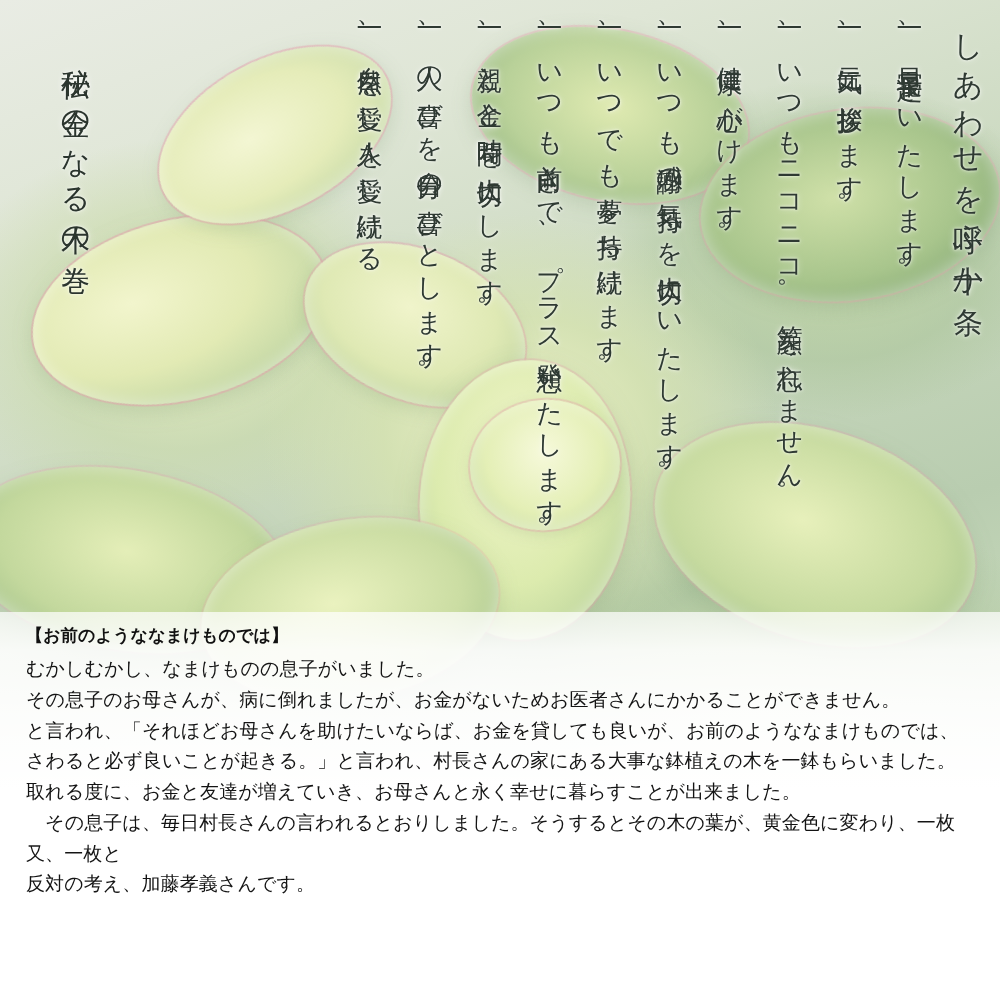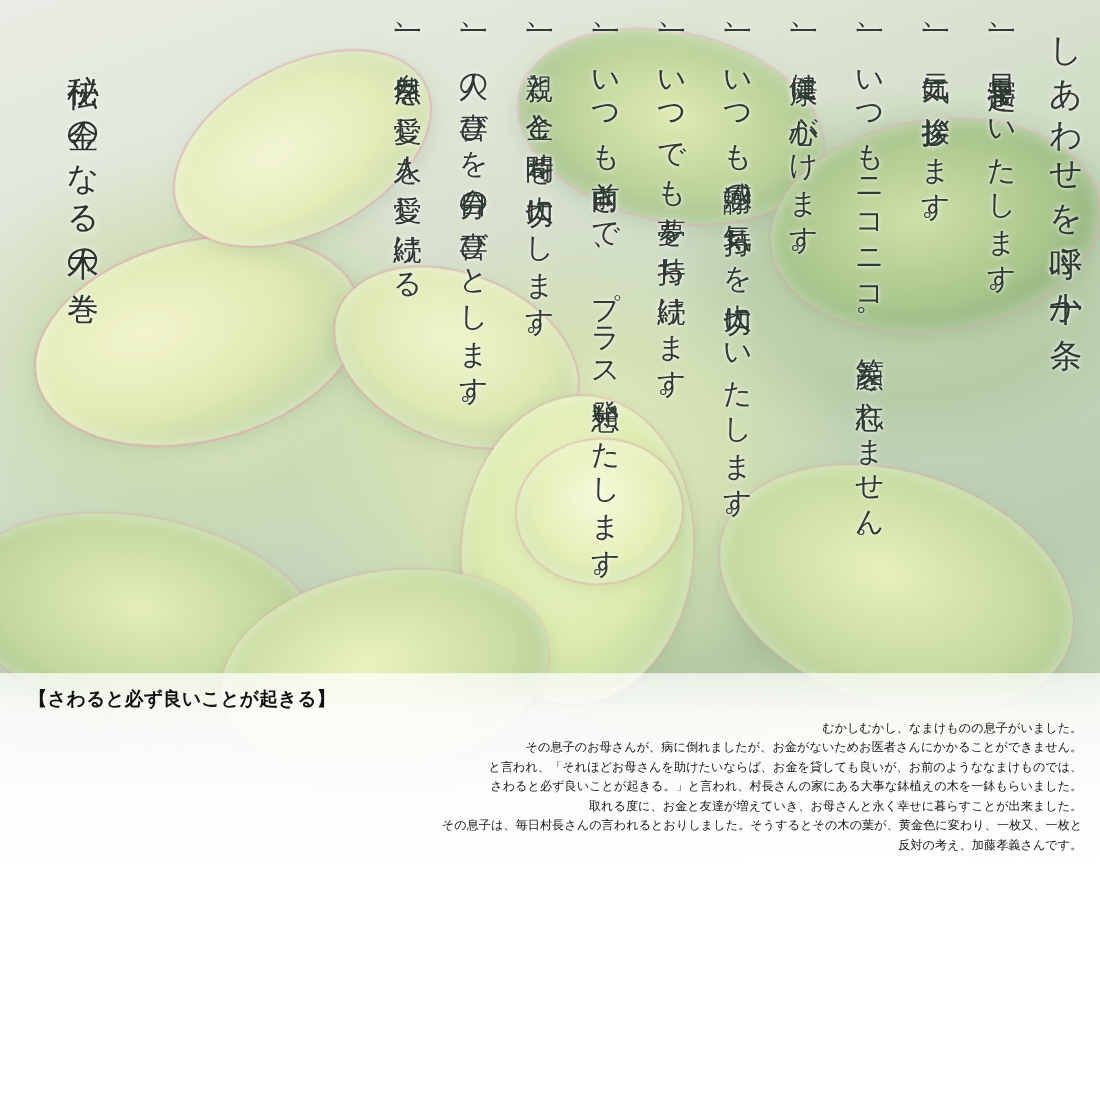--- a/index.html
+++ b/index.html
@@ -79,26 +79,25 @@
   .prose-heading {
     font-family: "DejaVu Sans", "Liberation Sans", sans-serif;
     font-weight: bold;
     font-size: 17px;
     color: #111111;
     margin: 0 0 6px 0;
     letter-spacing: 0.01em;
   }
   .prose p {
     font-family: "DejaVu Sans", "Liberation Sans", sans-serif;
-    font-size: 11px;
+    font-size: 19px;
     line-height: 1.62;
     color: #141414;
     margin: 0;
     letter-spacing: 0.005em;
-    text-align: right;
   }
 </style>
 </head>
 <body>
 
 <div id="page">
 
   <div class="photo">
 
     <div class="leaf" style="left:30px; top:220px; width:300px; height:180px; transform:rotate(-14deg);
@@ -142,21 +141,21 @@
   <div class="vtext" style="right:192px; top:14px; font-size:26px;">一、いつもニコニコ。笑顔を忘れません。</div>
   <div class="vtext" style="right:252px; top:14px; font-size:26px;">一、健康に心がけます。</div>
   <div class="vtext" style="right:312px; top:14px; font-size:26px;">一、いつも感謝の気持ちを大切にいたします。</div>
   <div class="vtext" style="right:372px; top:14px; font-size:26px;">一、いつでも夢を持ち続けます。</div>
   <div class="vtext" style="right:432px; top:14px; font-size:26px;">一、いつも前向きで、プラス発想いたします。</div>
   <div class="vtext" style="right:492px; top:14px; font-size:26px;">一、親と金と時間を大切にします。</div>
   <div class="vtext" style="right:552px; top:14px; font-size:26px;">一、人の喜びを自分の喜びとします。</div>
   <div class="vtext" style="right:612px; top:14px; font-size:26px;">一、自然を愛し人を愛し続ける</div>
 
   <div class="prose">
-    <div class="prose-heading">【さわると必ず良いことが起きる】</div>
+    <div class="prose-heading">【お前のようななまけものでは】</div>
     <p>むかしむかし、なまけものの息子がいました。</p>
     <p>その息子のお母さんが、病に倒れましたが、お金がないためお医者さんにかかることができません。</p>
     <p>と言われ、「それほどお母さんを助けたいならば、お金を貸しても良いが、お前のようななまけものでは、</p>
     <p>さわると必ず良いことが起きる。」と言われ、村長さんの家にある大事な鉢植えの木を一鉢もらいました。</p>
     <p>取れる度に、お金と友達が増えていき、お母さんと永く幸せに暮らすことが出来ました。</p>
     <p>　その息子は、毎日村長さんの言われるとおりしました。そうするとその木の葉が、黄金色に変わり、一枚又、一枚と</p>
     <p>反対の考え、加藤孝義さんです。</p>
   </div>
 
 </div>

